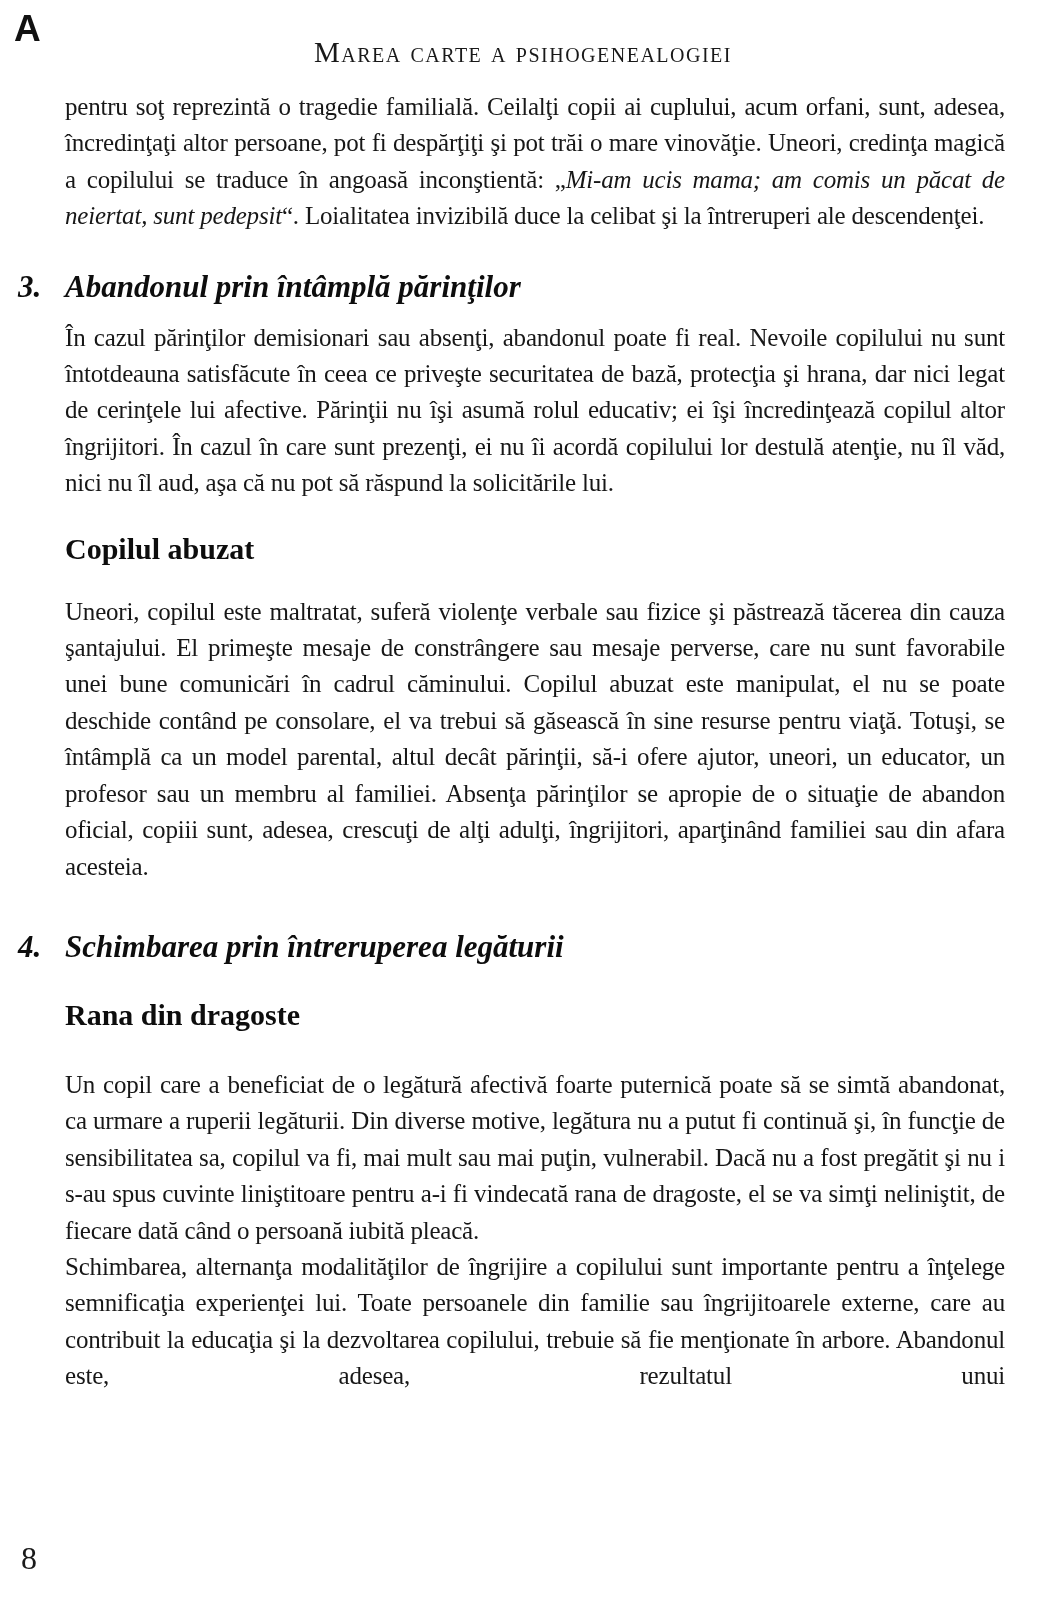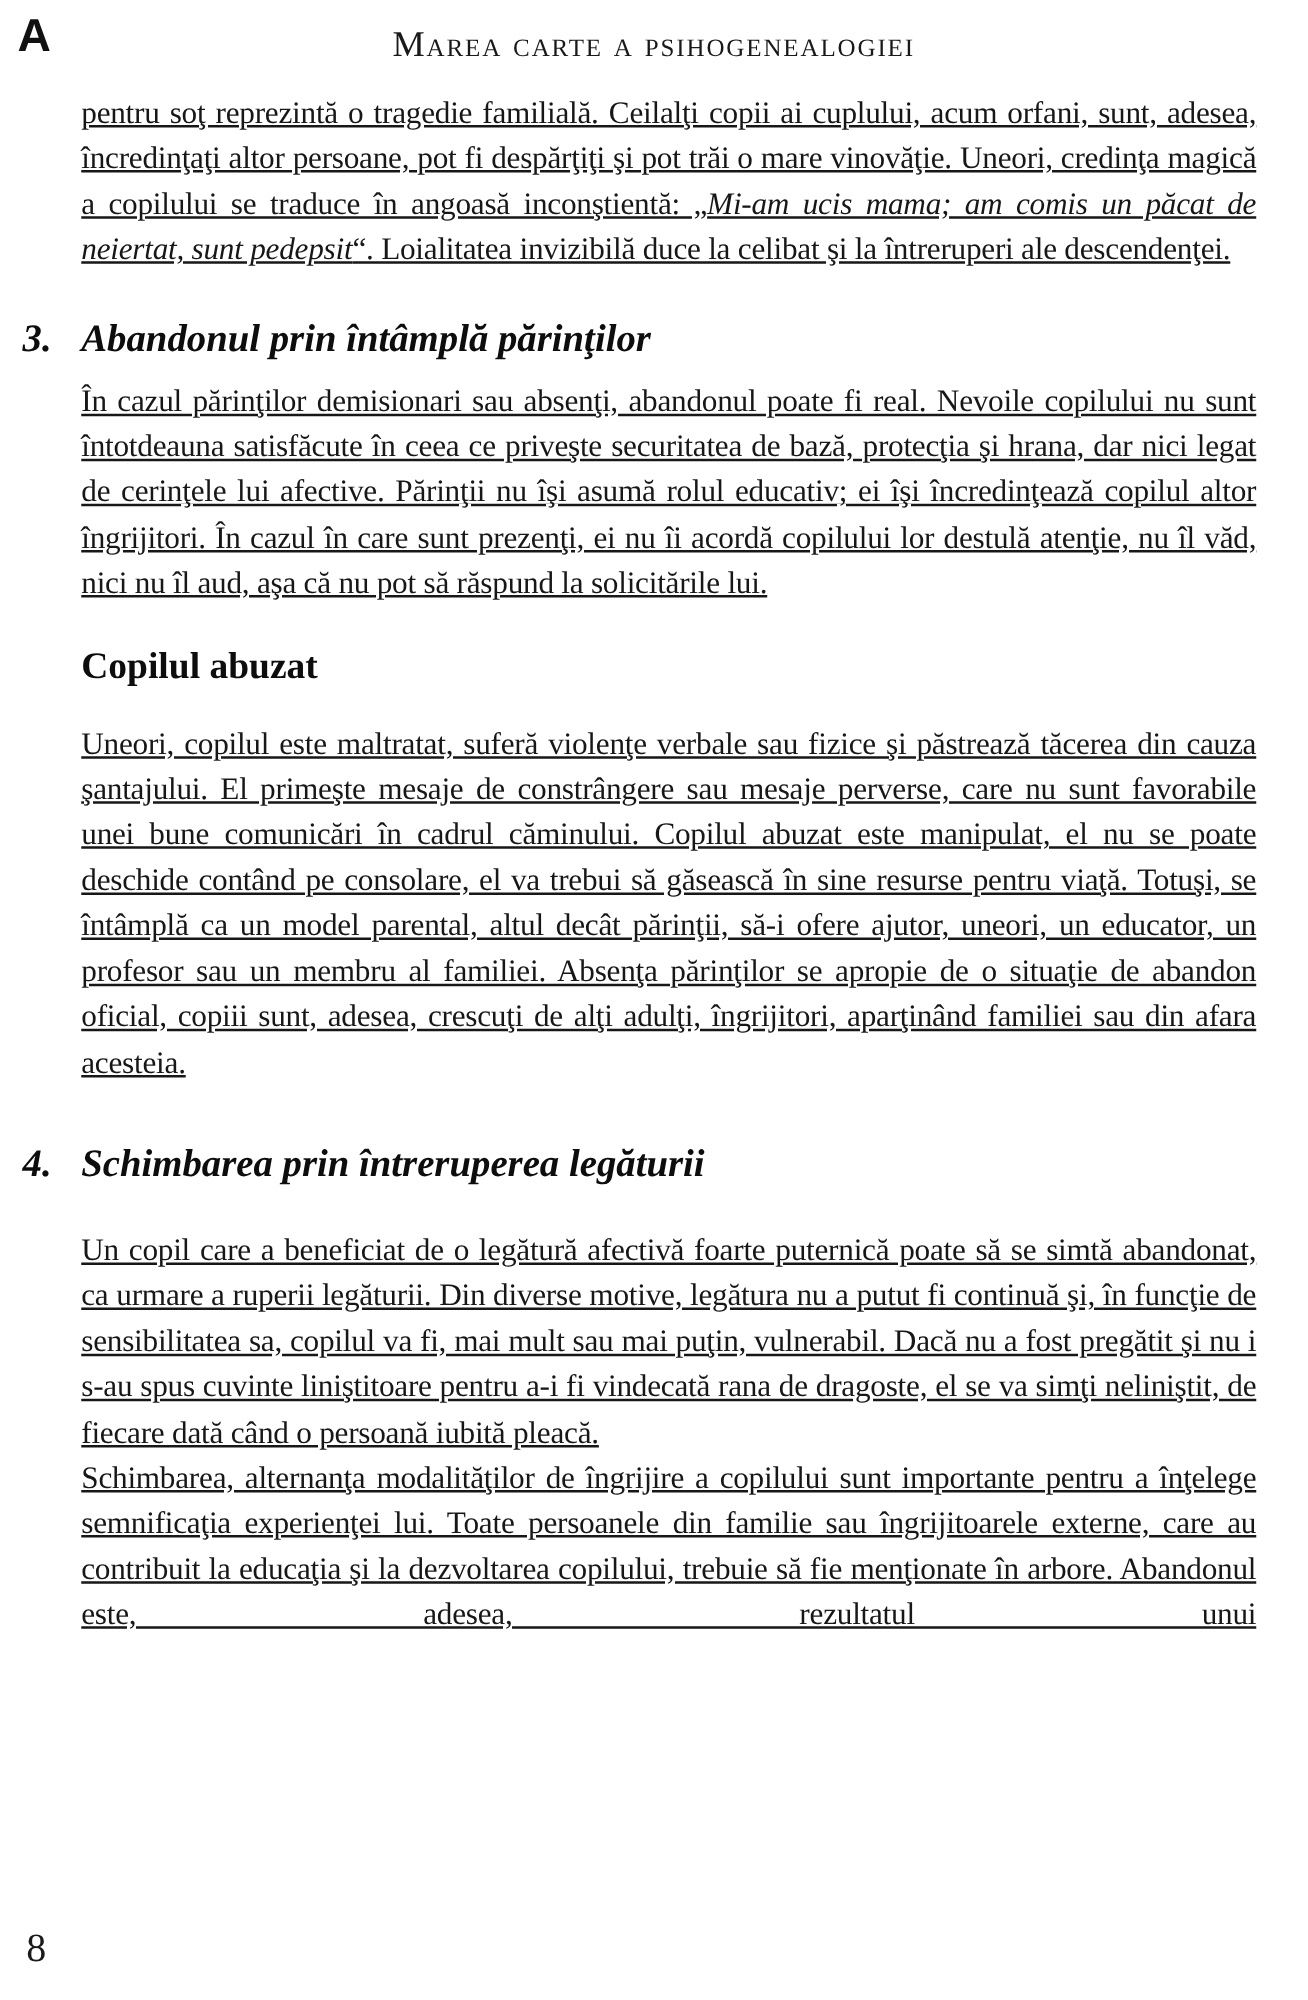--- a/index.html
+++ b/index.html
@@ -20,37 +20,36 @@
     position: absolute;
     left: 14px;
     top: 10px;
     font-family: "Liberation Sans", sans-serif;
     font-weight: 700;
     font-size: 37px;
     line-height: 1;
     color: #111;
   }
   .running-header {
-    padding-top: 22px;
+    padding-top: 38px;
     text-align: center;
     font-variant: small-caps;
     font-size: 29px;
     letter-spacing: 1.5px;
     color: #191919;
     line-height: 1;
   }
   .body-text {
     font-size: 25px;
     line-height: 36.4px;
     letter-spacing: -0.2px;
     text-align: justify;
     hyphens: none;
     margin: 0 41px 0 65px;
     color: #171717;
-    text-decoration: underline;
   }
   .para-1 { margin-top: 22px; }
   .it { font-style: italic; }
   .sec-heading {
     margin: 33px 41px 0 18px;
     font-weight: 700;
     font-style: italic;
     font-size: 31px;
     line-height: 37px;
     color: #0d0d0d;
@@ -103,20 +102,21 @@
 
   <h3 class="sub-heading">Copilul abuzat</h3>
 
   <p class="body-text sub-body">Uneori, copilul este maltratat, suferă violenţe verbale sau fizice şi păstrează tăcerea din cauza şantajului. El primeşte mesaje de constrângere sau mesaje perverse, care nu sunt favorabile unei bune comunicări în cadrul căminului. Copilul abuzat este manipulat, el nu se poate deschide contând pe consolare, el va trebui să găsească în sine resurse pentru viaţă. Totuşi, se întâmplă ca un model parental, altul decât părinţii, să-i ofere ajutor, uneori, un educator, un profesor sau un membru al familiei. Absenţa părinţilor se apropie de o situaţie de abandon oficial, copiii sunt, adesea, crescuţi de alţi adulţi, îngrijitori, aparţinând familiei sau din afara acesteia.</p>
 
   <div class="sec-heading sec4-heading">
     <span class="sec-num">4.</span>
     <span class="sec-title">Schimbarea prin întreruperea legăturii</span>
   </div>
 
+  <h3 class="sub-heading sub-heading-2">Rana din dragoste</h3>
 
   <p class="body-text rana-body-1">Un copil care a beneficiat de o legătură afectivă foarte puternică poate să se simtă abandonat, ca urmare a ruperii legăturii. Din diverse motive, legătura nu a putut fi continuă şi, în funcţie de sensibilitatea sa, copilul va fi, mai mult sau mai puţin, vulnerabil. Dacă nu a fost pregătit şi nu i s-au spus cuvinte liniştitoare pentru a-i fi vindecată rana de dragoste, el se va simţi neliniştit, de fiecare dată când o persoană iubită pleacă.</p>
 
   <p class="body-text rana-body-2">Schimbarea, alternanţa modalităţilor de îngrijire a copilului sunt importante pentru a înţelege semnificaţia experienţei lui. Toate persoanele din familie sau îngrijitoarele externe, care au contribuit la educaţia şi la dezvoltarea copilului, trebuie să fie menţionate în arbore. Abandonul este, adesea, rezultatul unui</p>
 
   <div class="page-number">8</div>
 
 </div>
 
 </body></html>

